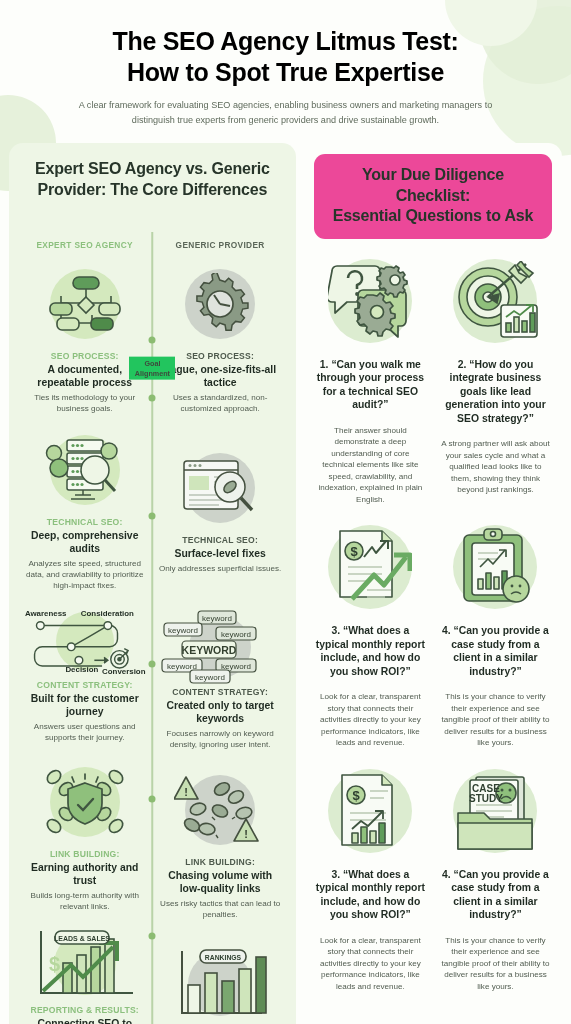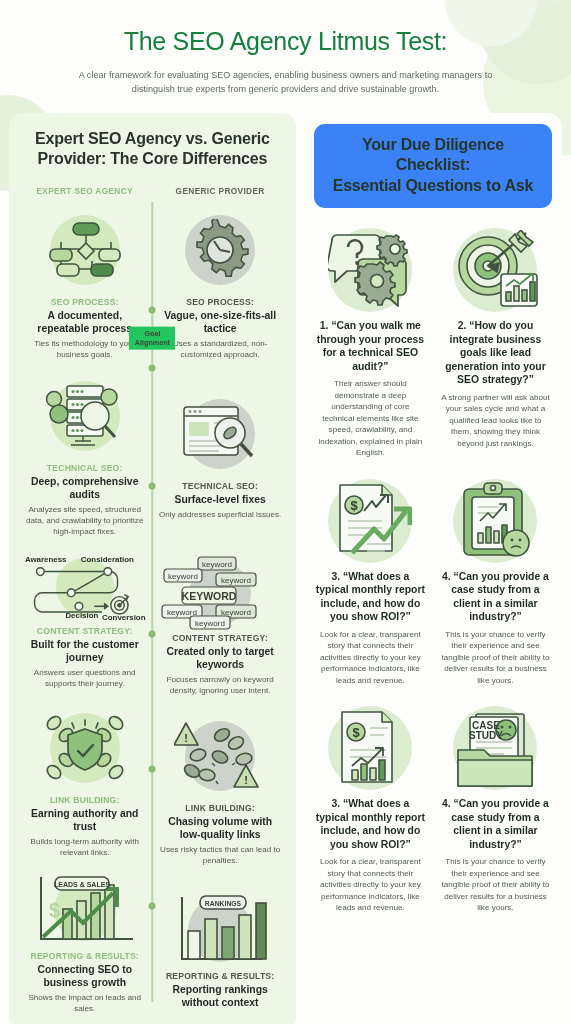--- a/index.html
+++ b/index.html
@@ -19,23 +19,23 @@
   
   .blob { position: absolute; border-radius: 50%; pointer-events: none; }
   .blob-tr-1 { width: 118px; height: 118px; right: -26px; top: -34px; background: #e3efd7; opacity: .85; }
   .blob-tr-2 { width: 92px;  height: 92px;  right: 34px;  top: -46px; background: #f0f7e8; }
   .blob-tr-3 { width: 150px; height: 150px; right: -62px; top: 6px;   background: #dceccd; opacity: .55; }
   .blob-bl-1 { width: 96px;  height: 96px;  left: -40px;  top: 95px;  background: #e6f1db; }
 
   
   .header { position: relative; padding: 26px 28px 10px; text-align: center; z-index: 2; }
   .title {
-    color: #15803d;
+    color: #000000;
     font-size: 25px;
-    font-weight: 400;
+    font-weight: 700;
     line-height: 1.22;
     letter-spacing: -0.3px;
   }
   .subtitle {
     margin: 11px auto 0;
     max-width: 446px;
     color: #5f6b5c;
     font-size: 9.1px;
     line-height: 1.62;
   }
@@ -60,40 +60,41 @@
   .panel-heading {
     text-align: center;
     font-size: 16px;
     font-weight: 700;
     color: #27352a;
     line-height: 1.28;
     letter-spacing: -0.2px;
     padding: 4px 6px 0;
   }
   .panel-right .panel-heading {
-    background: #3b82f6;
+    background: #ec4899;
     border-radius: 11px;
     padding: 11px 10px 12px;
     margin: 11px 6px 0;
   }
 
   
   .compare {
     position: relative;
     display: flex;
     margin-top: 16px;
   }
   .compare-col { width: 50%; display: flex; flex-direction: column; align-items: center; }
 
   .col-label {
     font-size: 8.3px;
     font-weight: 700;
     letter-spacing: .35px;
     margin-bottom: 8px;
     text-align: center;
+    margin-top: 24px;
   }
   .col-label.expert  { color: #8cc07e; }
   .col-label.generic { color: #5b6759; text-align: right; }
 
   
   .rail {
     position: absolute;
     left: 50%;
     top: 16px;
     bottom: 12px;
@@ -153,21 +154,21 @@
   }
 
   
   .check-grid {
     display: flex; flex-wrap: wrap;
     margin-top: 14px;
   }
   .check-item {
     width: 50%;
     padding: 0 7px 14px;
-    display: flex; flex-direction: column; 
+    display: flex; flex-direction: column;  gap: 8px;
   }
   .check-icon-wrap {
     position: relative; width: 100%; height: 96px;
     display: flex; align-items: center; justify-content: center;
   }
   .check-circle {
     position: absolute; width: 84px; height: 84px;
     border-radius: 50%; background: #dcecd0;
   }
   .q-title {
@@ -183,20 +184,21 @@
 <body>
 
 <div class="blob blob-tr-3"></div>
 <div class="blob blob-tr-1"></div>
 <div class="blob blob-tr-2"></div>
 <div class="blob blob-bl-1"></div>
 
 <div class="header">
   <div class="title">
     <div>The SEO Agency Litmus Test:</div>
+    <div>How to Spot True Expertise</div>
   </div>
   <div class="subtitle">A clear framework for evaluating SEO agencies, enabling business owners and marketing managers to distinguish true experts from generic providers and drive sustainable growth.</div>
 </div>
 
 <div class="columns">
 
   <div class="panel panel-left">
     <div class="panel-heading">
       <div>Expert SEO Agency vs. Generic</div>
       <div>Provider: The Core Differences</div>

